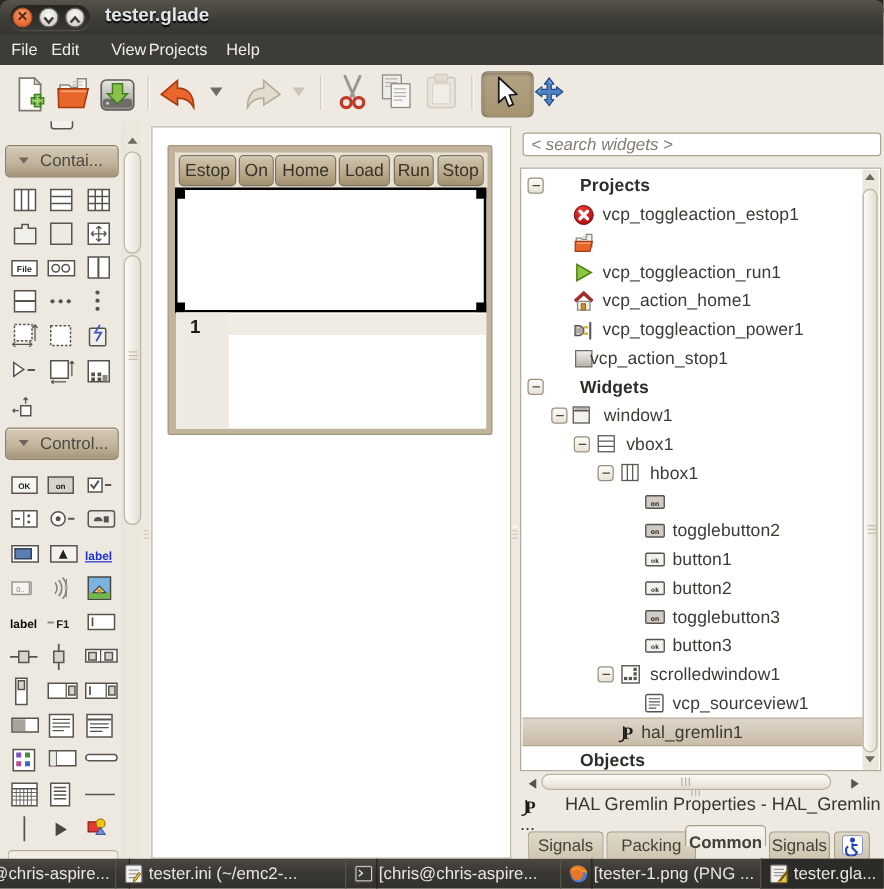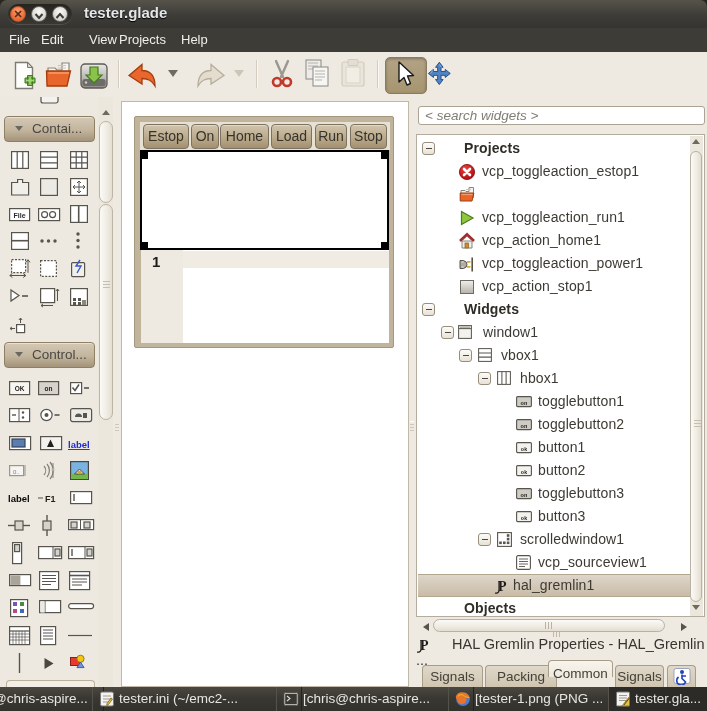--- a/index.html
+++ b/index.html
@@ -84,21 +84,21 @@
 #hthumb{position:absolute;left:15px;top:0px;width:232px;height:13px;border-radius:7px;
  border:1px solid #b9b1a1;box-sizing:border-box;
  background:linear-gradient(#fbfaf7,#efebe2 60%,#e4ddd0);}
 #proplabel{left:416px;top:636px;width:300px;height:18px;font-size:14.5px;color:#37352f;}
 
 #tabs{left:416px;top:660px;width:291px;height:27px;font-size:13.5px;color:#454138;}
 .tab{position:absolute;top:5px;height:22px;border:1px solid #a89d88;border-bottom:none;
  border-radius:4px 4px 0 0;background:linear-gradient(#e0d8c9,#cfc5b1);
  text-align:center;line-height:21px;box-sizing:border-box;}
 .tab.active{top:0;height:17px;background:linear-gradient(#f7f4ee,#efeade);
- line-height:26px;}
+ line-height:26px;font-weight:bold;}
 
 #taskbar{left:0;top:687px;width:707px;height:24px;
  background:linear-gradient(#4b4841,#3a3833 45%,#33312c);color:#e8e6e1;font-size:13.5px;}
 .task{position:absolute;top:0;height:24px;line-height:24px;border-left:1px solid #55524a;
  border-right:1px solid #242220;padding-left:26px;overflow:hidden;white-space:nowrap;}
 .task .ticn{position:absolute;left:6px;top:4px;width:16px;height:16px;}
 </style></head>
 <body>
 <div class="abs" style="left:0;top:0;width:707px;height:10px;background:#28261f"></div>
 <div class="abs" id="titlebar">
@@ -594,40 +594,37 @@
   <div class="trow" style="top:71px">
       <span class="tlabel" style="left:65px">vcp_toggleaction_run1</span>
     </div>
   <div class="trow" style="top:94px">
       <span class="tlabel" style="left:65px">vcp_action_home1</span>
     </div>
   <div class="trow" style="top:117px">
       <span class="tlabel" style="left:65px">vcp_toggleaction_power1</span>
     </div>
   <div class="trow" style="top:140px">
-      <span class="tlabel" style="left:65px">vcp_action_stop1</span>
+      <span class="tlabel" style="left:55px">vcp_action_stop1</span>
     </div>
   <div class="trow" style="top:163px">
       <span class="exp" style="left:5px"></span>
       <b class="tlabel" style="left:47px">Widgets</b>
     </div>
   <div class="trow" style="top:186px">
       <span class="exp" style="left:24px"></span>
       <span class="tlabel" style="left:66px">window1</span>
     </div>
   <div class="trow" style="top:209px">
       <span class="exp" style="left:42px"></span>
       <span class="tlabel" style="left:84px">vbox1</span>
     </div>
   <div class="trow" style="top:232px">
       <span class="exp" style="left:61px"></span>
       <span class="tlabel" style="left:103px">hbox1</span>
-    </div>
-  <div class="trow" style="top:255px">
-      <span class="tlabel" style="left:121px">togglebutton1</span>
     </div>
   <div class="trow" style="top:278px">
       <span class="tlabel" style="left:121px">togglebutton2</span>
     </div>
   <div class="trow" style="top:301px">
       <span class="tlabel" style="left:121px">button1</span>
     </div>
   <div class="trow" style="top:324px">
       <span class="tlabel" style="left:121px">button2</span>
     </div>

